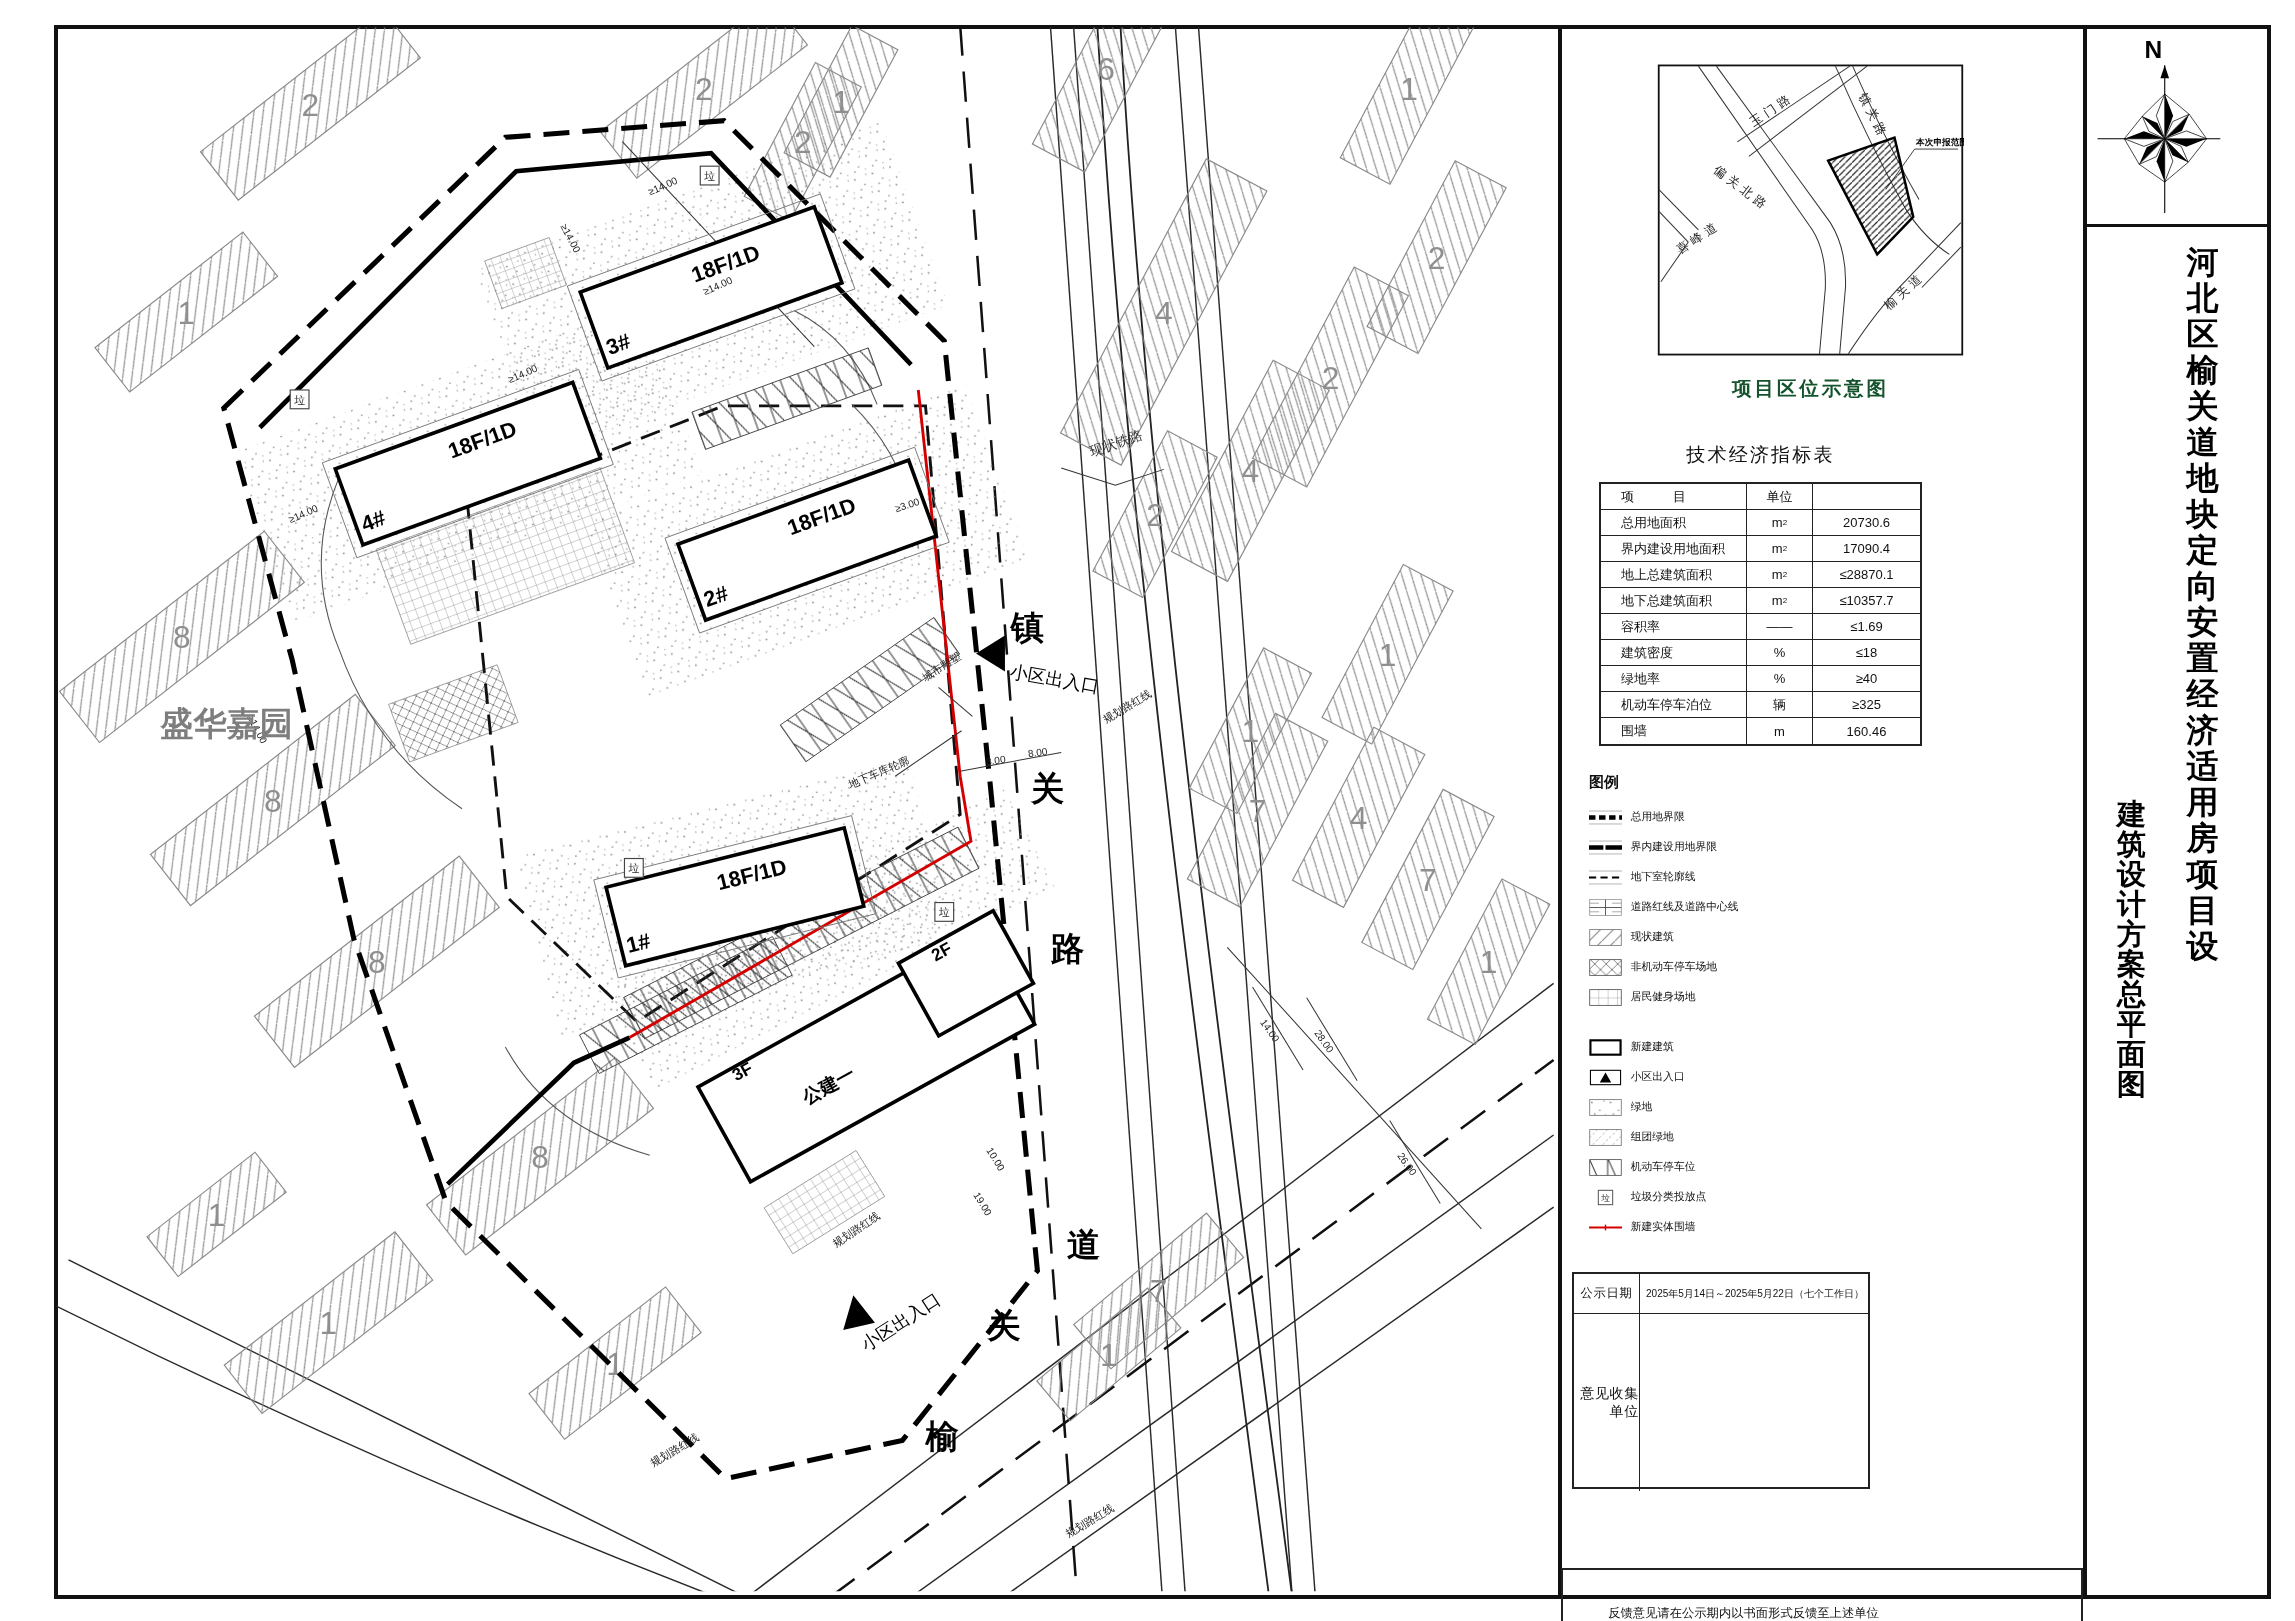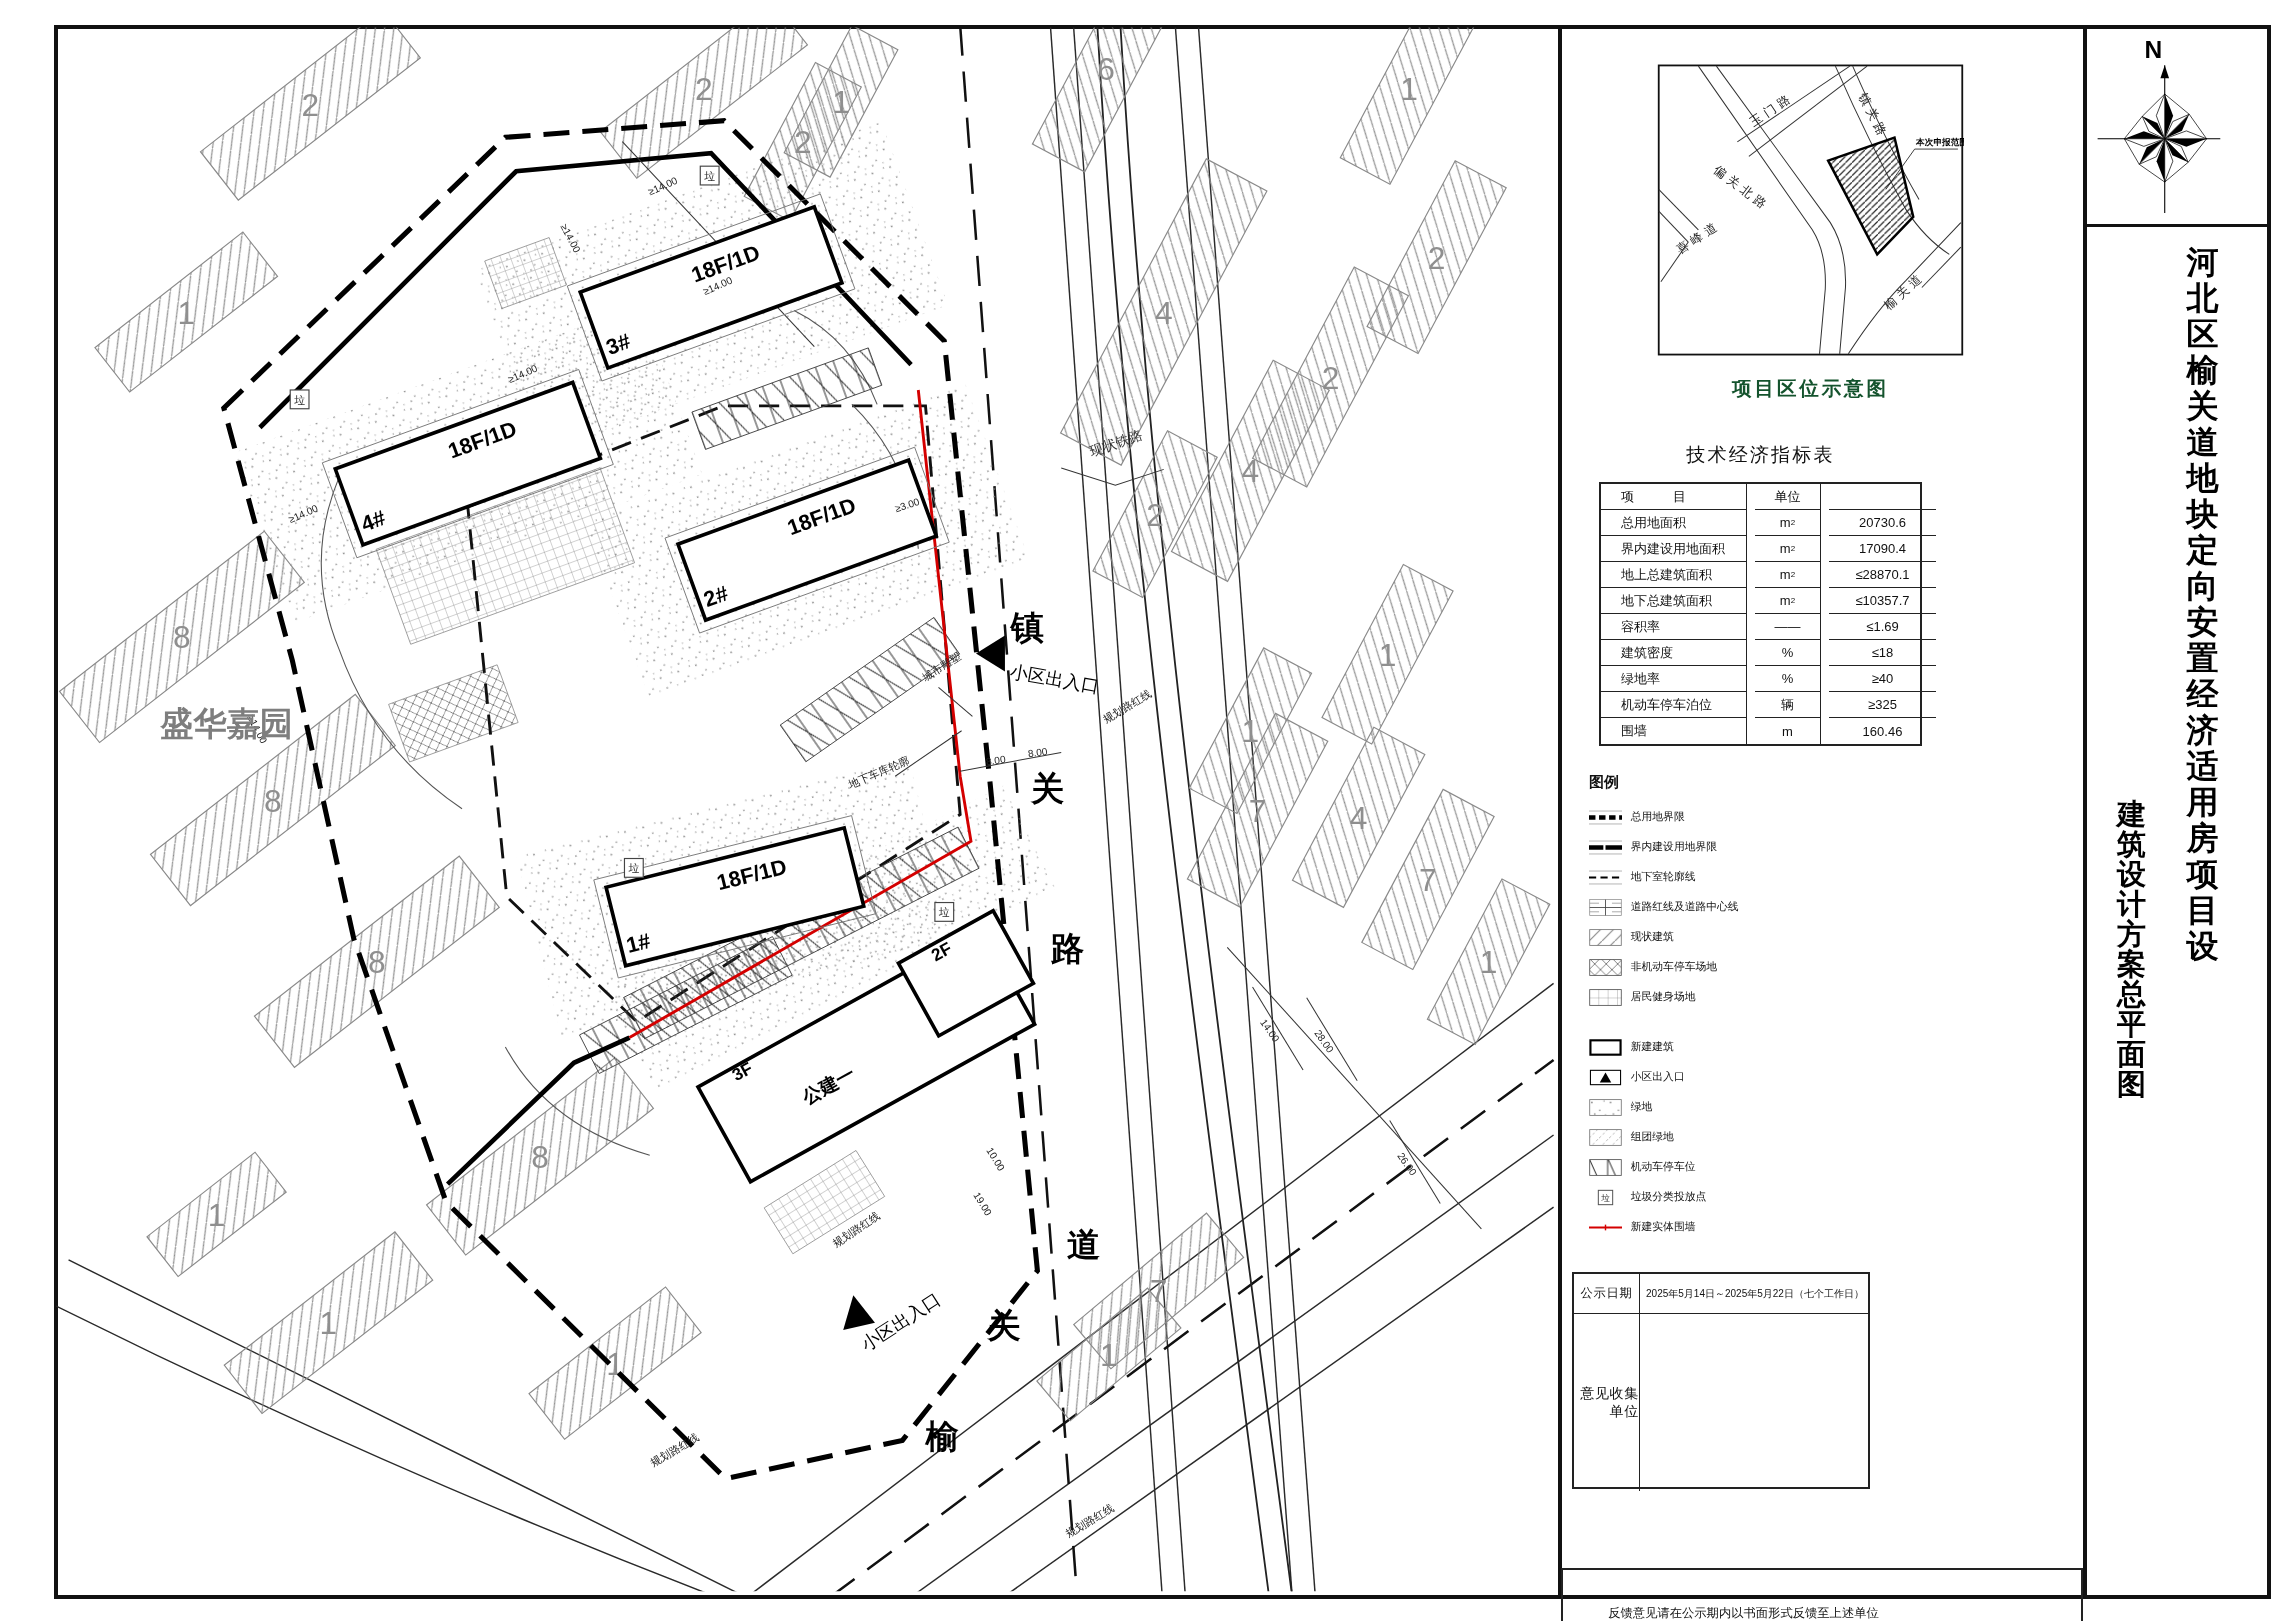--- a/index.html
+++ b/index.html
@@ -8,21 +8,21 @@
   .abs{position:absolute;}
   #frame{left:54px;top:25px;width:2209px;height:1566px;border:4.3px solid #111;}
   .vdiv{top:25px;height:1571px;width:3.6px;background:#111;}
   #plan-svg{left:0;top:0;}
   #minimap-box{left:1657px;top:64px;width:307px;height:292px;}
   #minimap-title{left:1657px;top:375px;width:307px;text-align:center;font-size:19.5px;
                  letter-spacing:2.9px;font-weight:bold;color:#14532d;}
   #ind-title{left:1599px;top:442px;width:323px;text-align:center;font-size:19px;
              letter-spacing:2.2px;font-weight:normal;}
   #ind-table{left:1599px;top:482px;width:323px;border:2.2px solid #222;box-sizing:border-box;}
-  .ind-row{display:grid;grid-template-columns:146px 66px 107px;gap:8px;}
+  .ind-row{display:grid;grid-template-columns:146px 66px 107px;}
   .ind-row > div{border-right:1.4px solid #222;border-bottom:1.4px solid #222;
       font-size:13px;display:flex;align-items:center;height:26px;box-sizing:border-box;}
   .ind-row > div:last-child{border-right:none;justify-content:center;}
   .ind-row > div:nth-child(2){justify-content:center;}
   .ind-row > div:first-child{padding-left:20px;}
   .ind-row:last-child > div{border-bottom:none;}
   sup{font-size:8px;}
   #legend{left:1589px;top:773px;width:491px;}
   #legend-title{font-size:15px;font-weight:bold;margin-bottom:10px;}
   .lg-cols{display:flex;gap:20px;flex-direction:column;}

